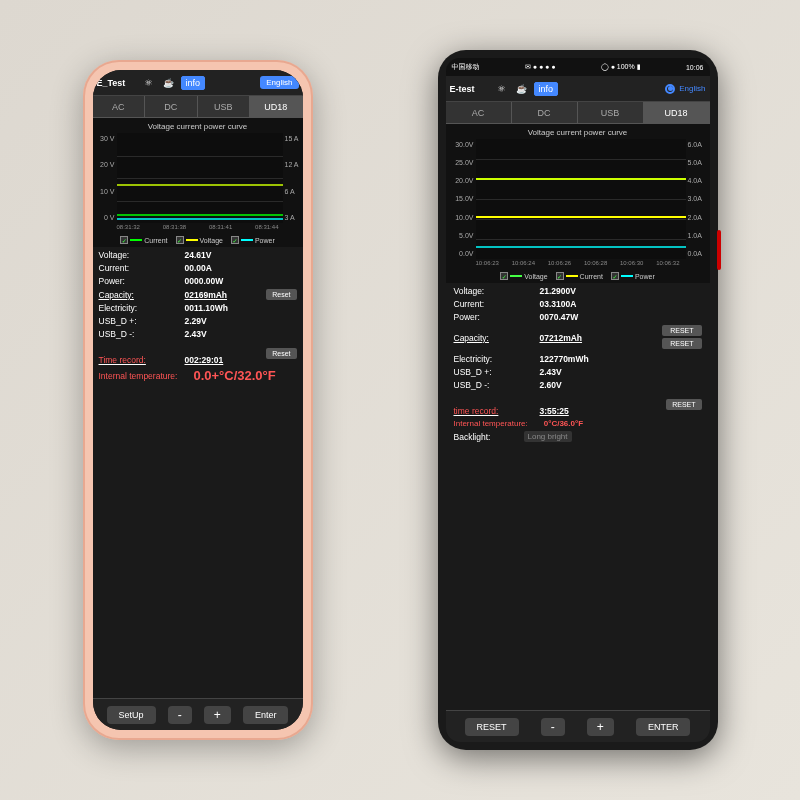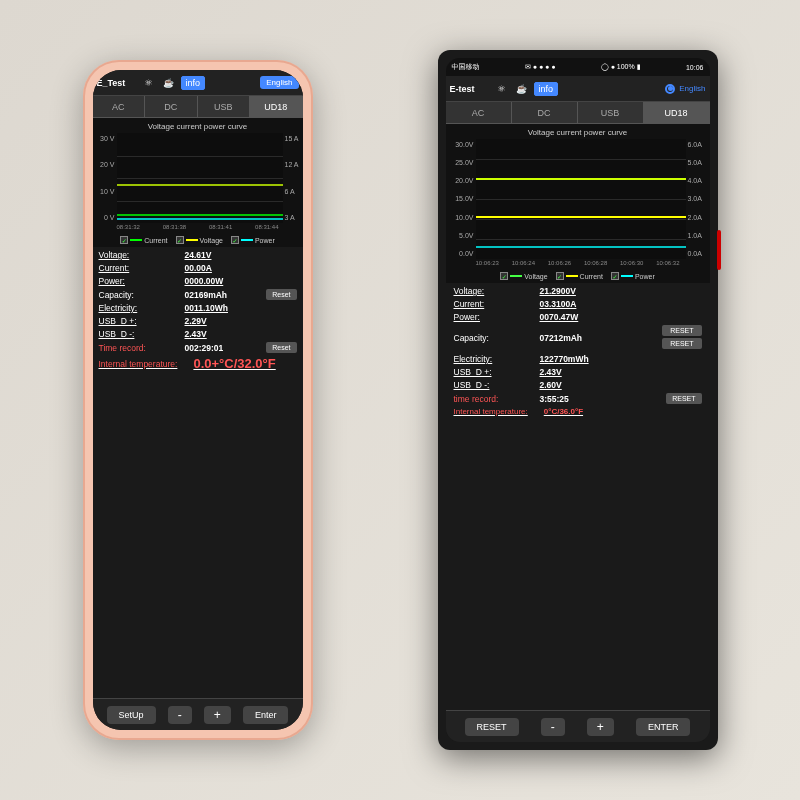--- a/index.html
+++ b/index.html
@@ -41,21 +41,21 @@
       overflow: hidden;
       display: flex;
       flex-direction: column;
     }
 
     
     .phone-right {
       width: 280px;
       height: 700px;
       background: #1a1a1a;
-      border-radius: 12px;
+      border-radius: 28px;
       padding: 8px;
       box-shadow: 0 8px 32px rgba(0,0,0,0.5);
       position: relative;
     }
     .phone-right-side-btn {
       position: absolute;
       right: -3px;
       top: 180px;
       width: 4px;
       height: 40px;
@@ -282,41 +282,41 @@
       flex: 1;
       padding: 3px 6px;
       overflow: hidden;
       background: #1a1a1a;
     }
     .data-row {
       display: flex;
       align-items: center;
       margin-bottom: 3px;
       font-size: 8.5px;
-      text-decoration: underline;
     }
     .data-label {
       color: #fff;
       min-width: 70px;
     }
     .data-value {
       color: #fff;
       font-weight: bold;
       margin-left: 16px;
     }
     .data-row-with-btn {
       display: flex;
       align-items: center;
       justify-content: space-between;
       margin-bottom: 3px;
     }
     .data-row-left {
       display: flex;
       align-items: flex-end;
       font-size: 8.5px;
+      text-decoration: underline;
     }
     .reset-btn {
       background: #555;
       color: #fff;
       font-size: 7px;
       padding: 2px 6px;
       border-radius: 2px;
       border: none;
     }
     .reset-btn-large {
@@ -326,21 +326,21 @@
       padding: 2px 8px;
       border-radius: 2px;
       border: none;
       margin-bottom: 2px;
     }
     .reset-btns-col {
       display: flex;
       flex-direction: column;
       align-items: flex-end;
     }
-    .time-label { color: #f55; }
+    .time-label { color: #f55; margin-top: 13px; }
     .temp-label { color: #f55; }
     .backlight-row {
       display: flex;
       align-items: center;
       font-size: 8.5px;
       margin-bottom: 3px;
     }
     .backlight-value {
       color: #888;
       background: #333;
@@ -687,20 +687,24 @@
             <div class="data-row-left">
               <span class="data-label time-label">time record:</span>
               <span class="data-value">3:55:25</span>
             </div>
             <button class="reset-btn">RESET</button>
           </div>
           <div class="data-row">
             <span class="data-label temp-label" style="font-size:8px">Internal temperature:</span>
             <span class="data-value" style="color:#f55;font-size:8px">0°C/36.0°F</span>
           </div>
+          <div class="backlight-row">
+            <span class="data-label">Backlight:</span>
+            <span class="backlight-value">Long bright</span>
+          </div>
         </div>
 
         <div class="bottom-bar">
           <button class="bottom-btn">RESET</button>
           <button class="bottom-btn-small">-</button>
           <button class="bottom-btn-small">+</button>
           <button class="bottom-btn">ENTER</button>
         </div>
 
       </div>

